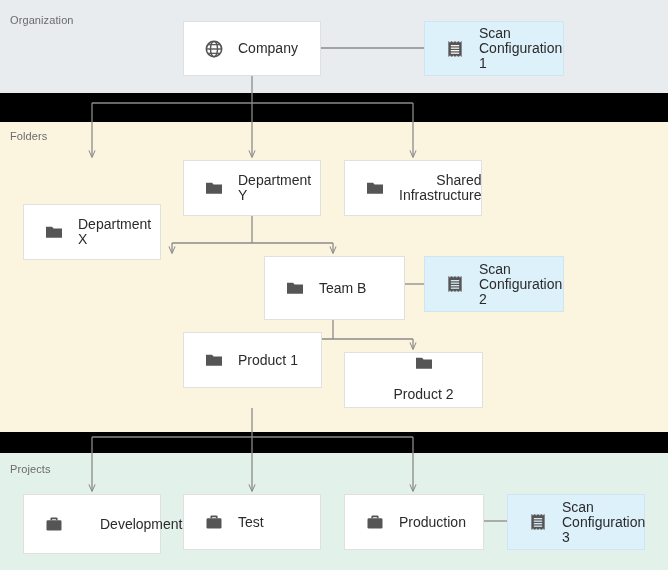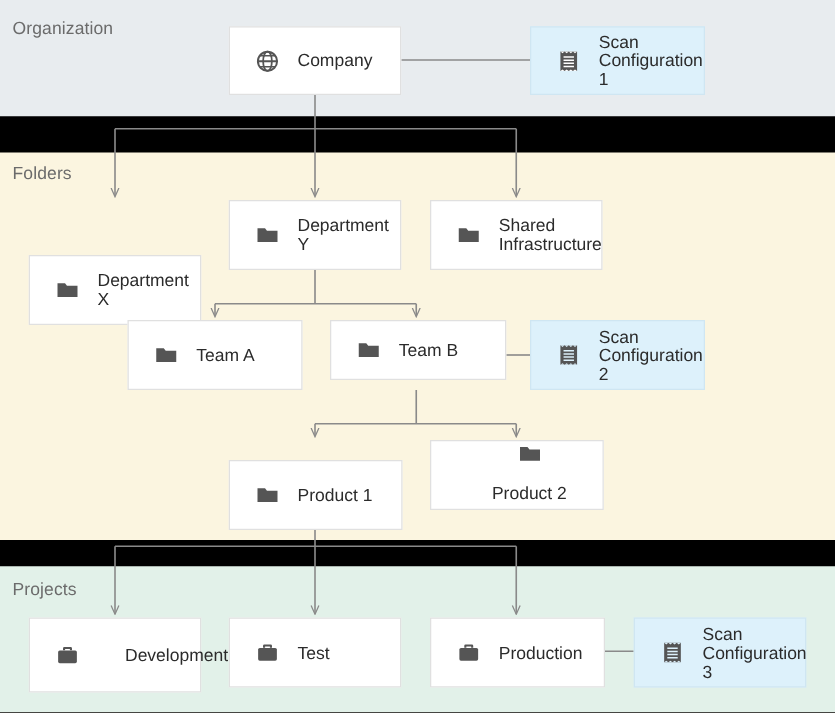--- a/index.html
+++ b/index.html
@@ -25,21 +25,21 @@
     width: 668px;
     box-sizing: border-box;
   }
   .band-org      { top: 0px;   height: 93px;  background: #e8ecef; }
   .band-folders  { top: 122px; height: 310px; background: #fbf5e0; }
   .band-projects { top: 453px; height: 117px; background: #e2f1e9; }
 
   .band-label {
     position: absolute;
     left: 10px;
-    font-size: 14px;
+    font-size: 11px;
     color: #6b6b6b;
     letter-spacing: 0.1px;
     white-space: nowrap;
   }
 
   
   #wires {
     position: absolute;
     left: 0;
     top: 0;
@@ -161,36 +161,30 @@
     <span class="node-label">Department X</span>
   </div>
 
   <div class="node" style="left:183px; top:160px; width:138px; height:56px;">
     <svg class="node-icon" viewBox="0 0 24 24">
       <path d="M2.4 5.6 h7.2 l1.9 2.2 h10.1 v11.0 h-19.2 z" fill="#555555"></path>
     </svg>
     <span class="node-label">Department Y</span>
   </div>
 
-  <div class="node" style="left:344px; top:160px; width:138px; height:56px;">
+  <div class="node" style="left:344px; top:160px; width:138px; height:56px;text-align:right;">
     <svg class="node-icon" viewBox="0 0 24 24">
       <path d="M2.4 5.6 h7.2 l1.9 2.2 h10.1 v11.0 h-19.2 z" fill="#555555"></path>
     </svg>
     <span class="node-label">Shared
 Infrastructure</span>
   </div>
 
-  <div class="node" style="left:102px; top:256px; width:140px; height:56px;">
-    <svg class="node-icon" viewBox="0 0 24 24">
-      <path d="M2.4 5.6 h7.2 l1.9 2.2 h10.1 v11.0 h-19.2 z" fill="#555555"></path>
-    </svg>
-    <span class="node-label">Team A</span>
-  </div>
-
-  <div class="node" style="left:264px; top:256px; width:141px; height:48px;">
+
+  <div class="node" style="left:264px; top:256px; width:141px; height:64px;">
     <svg class="node-icon" viewBox="0 0 24 24">
       <path d="M2.4 5.6 h7.2 l1.9 2.2 h10.1 v11.0 h-19.2 z" fill="#555555"></path>
     </svg>
     <span class="node-label">Team B</span>
   </div>
 
   <div class="node scan" style="left:424px; top:256px; width:140px; height:56px;">
     <svg class="node-icon" viewBox="0 0 24 24">
       <path d="M4 2.6 h16 v18.8 h-16 z" fill="#555555"></path>
       <path d="M4 2.6 l2 1.6 l2 -1.6 l2 1.6 l2 -1.6 l2 1.6 l2 -1.6 l2 1.6 l2 -1.6" fill="#ddf1fb" stroke="none"></path>
@@ -199,21 +193,21 @@
         <line x1="7" y1="8" x2="17" y2="8"></line>
         <line x1="7" y1="11" x2="17" y2="11"></line>
         <line x1="7" y1="14" x2="17" y2="14"></line>
         <line x1="7" y1="17" x2="17" y2="17"></line>
       </g>
     </svg>
     <span class="node-label">Scan
 Configuration 2</span>
   </div>
 
-  <div class="node" style="left:183px; top:368px; width:139px; height:56px;">
+  <div class="node" style="left:183px; top:332px; width:139px; height:56px;">
     <svg class="node-icon" viewBox="0 0 24 24">
       <path d="M2.4 5.6 h7.2 l1.9 2.2 h10.1 v11.0 h-19.2 z" fill="#555555"></path>
     </svg>
     <span class="node-label">Product 1</span>
   </div>
 
   <div class="node" style="left:344px; top:352px; width:139px; height:56px;flex-direction:column;">
     <svg class="node-icon" viewBox="0 0 24 24">
       <path d="M2.4 5.6 h7.2 l1.9 2.2 h10.1 v11.0 h-19.2 z" fill="#555555"></path>
     </svg>

